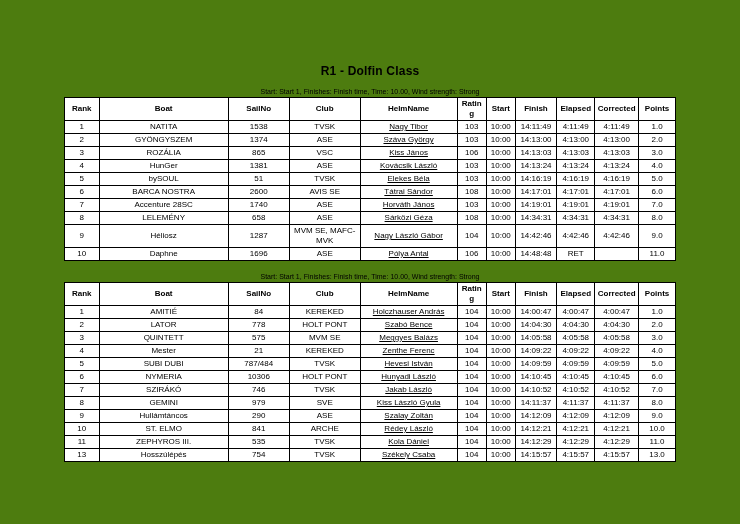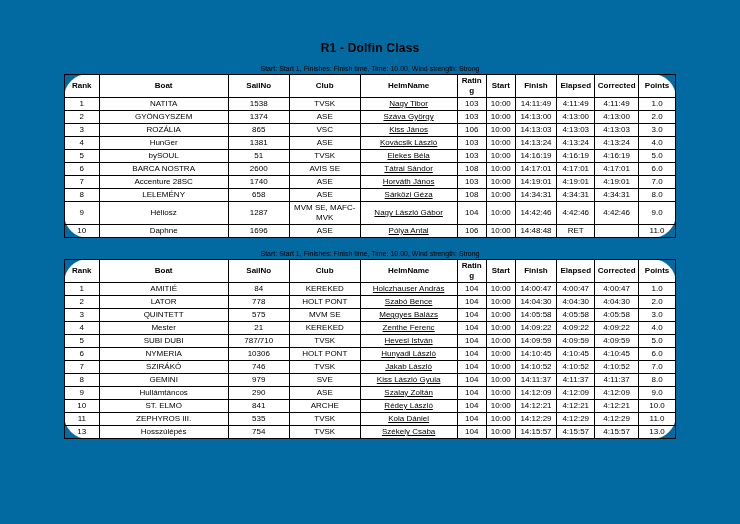--- a/index.html
+++ b/index.html
@@ -1,31 +1,31 @@
 <!DOCTYPE html>
 <html><head>
 <meta charset="utf-8">
 <style>
   html,body{margin:0;padding:0;background:#fff;}
   .page{
-    width:740px;height:524px;background:#0369a1;overflow:hidden;
+    width:740px;height:524px;background:#4d7c0f;overflow:hidden;
     font-family:"Liberation Sans","DejaVu Sans",sans-serif;color:#000;
-    box-sizing:border-box;padding-top:41px;
+    box-sizing:border-box;padding-top:64px;
   }
   .section{width:612px;margin:0 auto;}
   .sec-title{
     font-size:12px;font-weight:bold;text-align:center;margin:0;padding:0;
     letter-spacing:0.2px;
   }
   .sec-sub{
     font-size:7px;text-align:center;margin:10px 0 2px 0;padding:0;color:#000;
   }
   .section + .section{margin-top:12px;}
   table.results{
-    width:100%;border-collapse:collapse;table-layout:fixed;background:#fff;border-radius:24px;
+    width:100%;border-collapse:collapse;table-layout:fixed;background:#fff;
   }
   table.results th, table.results td{
     border:1px solid #000;
     font-size:8px;line-height:1.25;text-align:center;vertical-align:middle;
     padding:1px 2px;height:10px;overflow:hidden;word-wrap:break-word;
   }
   table.results th{font-weight:bold;font-size:8px;}
   .helm-link{text-decoration:underline;color:#000;cursor:pointer;}
   
   col.c-rank{width:6.0%}
@@ -292,21 +292,21 @@
             <td>104</td>
             <td>10:00</td>
             <td>14:09:22</td>
             <td>4:09:22</td>
             <td>4:09:22</td>
             <td>4.0</td>
           </tr>
           <tr>
             <td>5</td>
             <td>SUBI DUBI</td>
-            <td>787/710</td>
+            <td>787/484</td>
             <td>TVSK</td>
             <td><span class="helm-link">Hevesi István</span></td>
             <td>104</td>
             <td>10:00</td>
             <td>14:09:59</td>
             <td>4:09:59</td>
             <td>4:09:59</td>
             <td>5.0</td>
           </tr>
           <tr>

